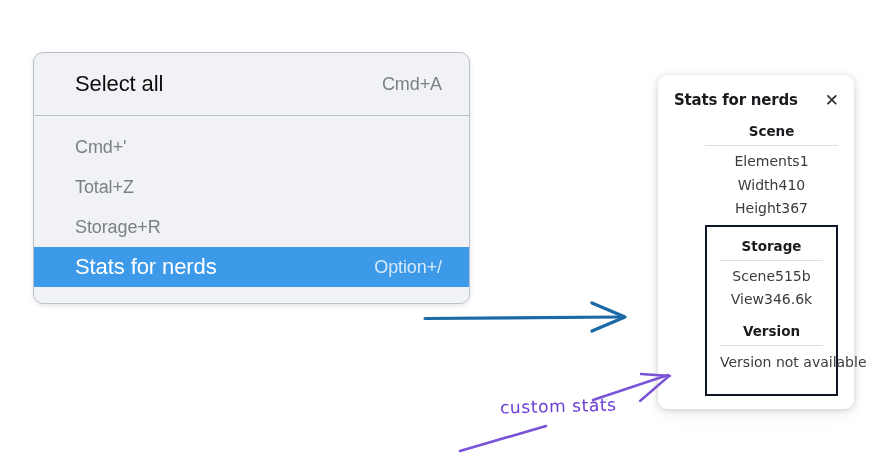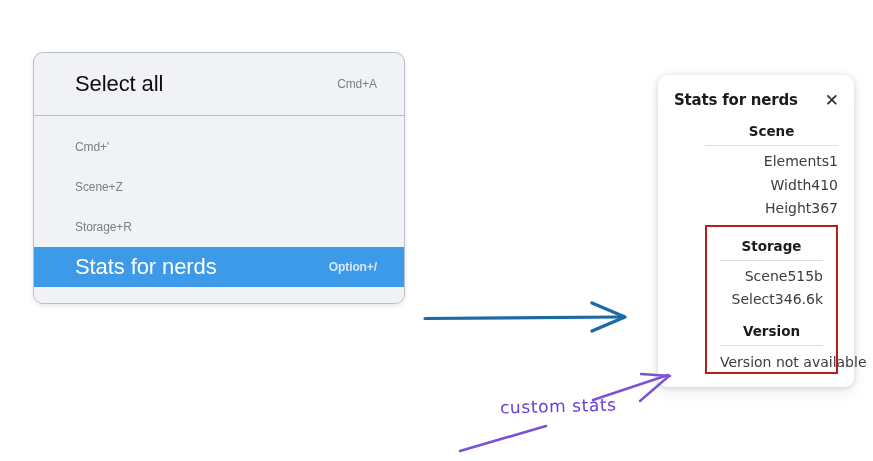--- a/index.html
+++ b/index.html
@@ -14,21 +14,21 @@
     overflow: hidden;
     font-family: "Liberation Sans", sans-serif;
     -webkit-font-smoothing: antialiased;
   }
 
   
   #context-menu {
     position: absolute;
     left: 33px;
     top: 52px;
-    width: 372px;
+    width: 437px;
     background: #f0f2f5;
     border: 1px solid #b9c0cb;
     border-radius: 10px;
     box-sizing: border-box;
     box-shadow: 0 2px 5px rgba(0,0,0,0.10);
     overflow: hidden;
   }
   .menu-section {
     padding: 0;
   }
@@ -53,29 +53,29 @@
     padding: 0 27px 0 41px;
     box-sizing: border-box;
     white-space: nowrap;
   }
   .menu-item .mi-label {
     font-size: 22px;
     color: #0d0d0d;
     letter-spacing: -0.1px;
   }
   .menu-item .mi-shortcut {
-    font-size: 12px;
+    font-size: 18px;
     color: #7b7f86;
     letter-spacing: -0.1px;
   }
   .menu-item.selected {
     background: #3c9ae8;
   }
   .menu-item.selected .mi-label { color: #ffffff; }
-  .menu-item.selected .mi-shortcut { color: #d6e9fa; font-weight: bold; }
+  .menu-item.selected .mi-shortcut { color: #d6e9fa; }
   .menu-footer {
     height: 16px;
     background: #f0f2f5;
   }
 
   
   #stats-panel {
     position: absolute;
     left: 658px;
     top: 75px;
@@ -120,40 +120,40 @@
     color: #1b1b1f;
     padding: 11px 0 6px 0;
   }
   .sp-rule {
     height: 1px;
     background: #dfdfe2;
     margin: 0 0 4px 0;
   }
   .sp-row {
     display: flex;
-    justify-content: flex-end;
+    justify-content: center;
     align-items: baseline;
     font-size: 14px;
     color: #3b3b40;
     padding: 3px 0;
     line-height: 1.25;
   }
   .sp-row .sp-key { white-space: nowrap; }
   .sp-row .sp-val { white-space: nowrap; }
   .sp-single {
     font-size: 14px;
     color: #3b3b40;
     padding: 4px 0 0 0;
     white-space: nowrap;
   }
   
   #custom-stats-box {
-    border: 2px solid #b91c1c;
+    border: 2px solid #0f172a;
     margin: 4px 0 0 0;
-    padding: 0 13px 2px 13px;
+    padding: 0 13px 24px 13px;
     box-sizing: border-box;
   }
 
   
   #annotations {
     position: absolute;
     left: 0; top: 0;
     width: 873px; height: 461px;
     pointer-events: none;
   }
@@ -181,21 +181,21 @@
     </div>
   </div>
 
   <div class="menu-divider"></div>
 
   <div class="menu-section second">
     <div class="menu-item">
       <span class="mi-shortcut">Cmd+'</span>
     </div>
     <div class="menu-item">
-      <span class="mi-shortcut">Scene+Z</span>
+      <span class="mi-shortcut">Total+Z</span>
     </div>
     <div class="menu-item">
       <span class="mi-shortcut">Storage+R</span>
     </div>
     <div class="menu-item selected">
       <span class="mi-label">Stats for nerds</span>
       <span class="mi-shortcut">Option+/</span>
     </div>
   </div>
 
@@ -230,21 +230,21 @@
     <div id="custom-stats-box">
 
       <div class="sp-section-title">Storage</div>
       <div class="sp-rule"></div>
 
       <div class="sp-row">
         <span class="sp-key">Scene</span>
         <span class="sp-val">515b</span>
       </div>
       <div class="sp-row">
-        <span class="sp-key">Select</span>
+        <span class="sp-key">View</span>
         <span class="sp-val">346.6k</span>
       </div>
 
       <div class="sp-section-title">Version</div>
       <div class="sp-rule"></div>
 
       <div class="sp-single">Version not available</div>
     </div>
 
   </div>

